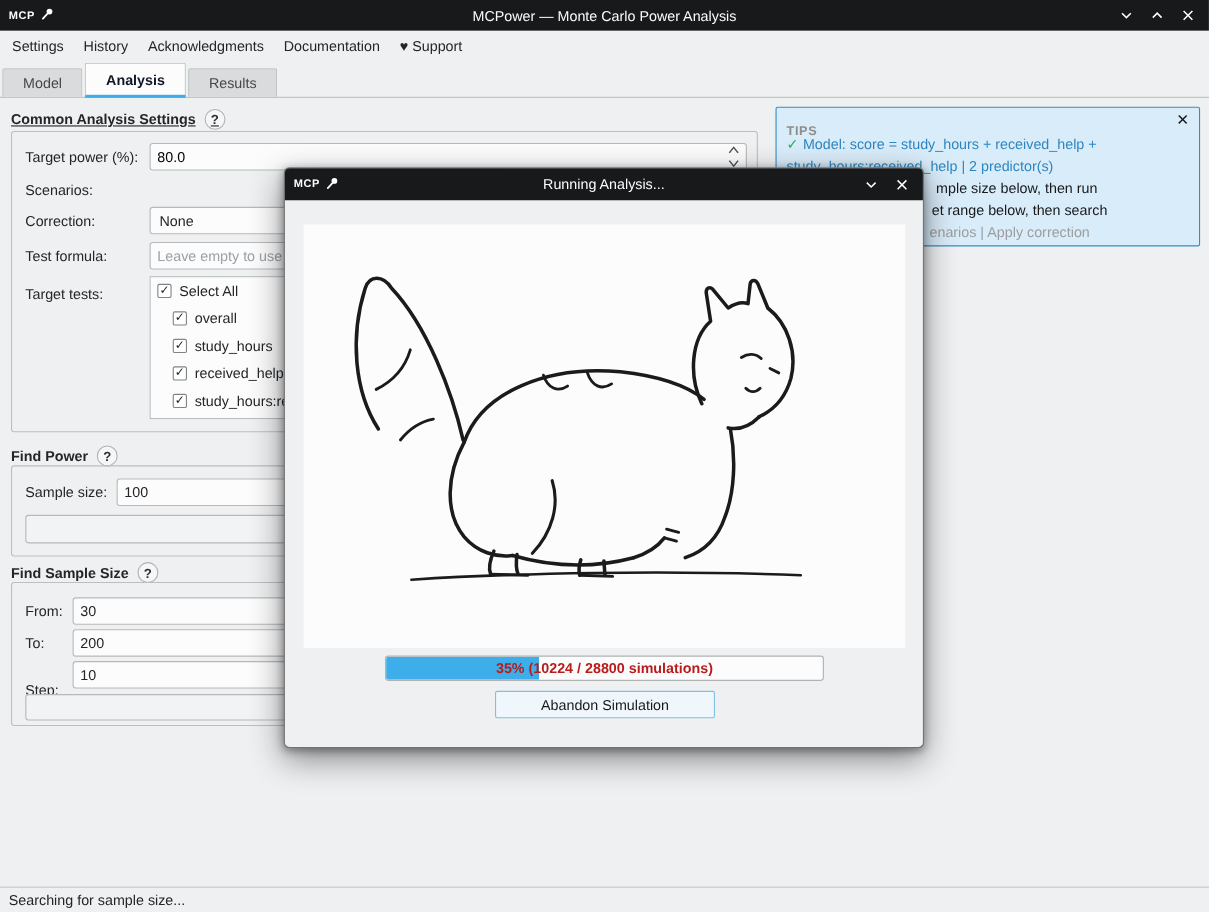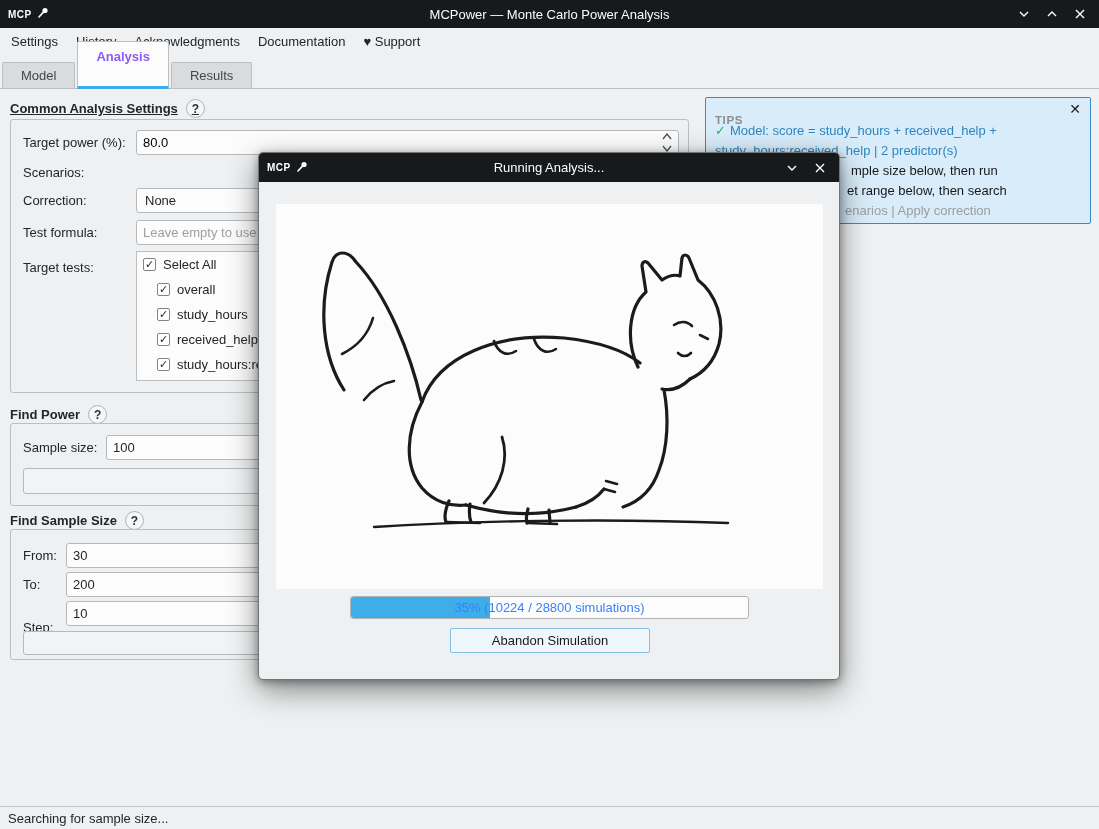--- a/index.html
+++ b/index.html
@@ -15,21 +15,21 @@
   .tb-controls { display:flex; align-items:center; gap:14px; padding-right:12px; width:160px; justify-content:flex-end; }
   .tb-ctl { width:14px; height:14px; display:flex; align-items:center; justify-content:center; cursor:pointer; }
 
   
   .menubar { position:absolute; left:0; top:28px; width:1099px; height:27px; background:#eff0f1; display:flex; align-items:center; padding-left:2px; }
   .menu-item { padding:0 9px; line-height:27px; cursor:default; }
 
   
   .tabbar { position:absolute; left:0; top:55px; width:1099px; height:34px; display:flex; align-items:flex-end; border-bottom:1px solid #bdc0c2; padding-left:2px; }
   .tab { height:26px; line-height:25px; padding:0 18px; background:#dadbdc; border:1px solid #bdc0c2; border-bottom:none; border-radius:2px 2px 0 0; margin-right:2px; color:#43474a; }
-  .tab.active { height:48px; line-height:29px; background:#fcfcfc; font-weight:bold; color:#8b5cf6; border-bottom:3px solid #3daee9; margin-bottom:-1px; }
+  .tab.active { height:32px; line-height:29px; background:#fcfcfc; font-weight:bold; color:#0f172a; border-bottom:3px solid #3daee9; margin-bottom:-1px; }
 
   
   .section-head { position:absolute; display:flex; align-items:center; gap:8px; font-weight:bold; font-size:13px; }
   .help-btn { width:19px; height:19px; border:1px solid #b0b3b5; border-radius:50%; background:#f5f6f7; display:inline-flex; align-items:center; justify-content:center; font-weight:bold; font-size:12px; color:#2c2f31; }
   .groupbox { position:absolute; border:1px solid #bcbfc1; border-radius:3px; }
   .flabel { position:absolute; line-height:25px; }
   .tinput { position:absolute; height:25px; background:#fcfcfc; border:1px solid #b6b9bb; border-radius:3px; padding:0 6px; font-size:13px; font-family:"Liberation Sans",sans-serif; color:#232629; }
   .tinput::placeholder { color:#9aa0a4; }
   .spinwrap { position:absolute; }
   .spinwrap input { width:100%; height:25px; background:#fcfcfc; border:1px solid #b6b9bb; border-radius:3px; padding:0 22px 0 6px; font-size:13px; font-family:"Liberation Sans",sans-serif; }
@@ -54,21 +54,21 @@
   .tip-frag1 { display:block; color:#17191b; padding-left:136px; }
   .tip-frag2 { display:block; color:#17191b; padding-left:132px; }
   .tip-frag3 { display:block; color:#9c9d9e; padding-left:130px; }
 
   
   .dialog { position:absolute; left:258px; top:152px; width:582px; height:528px; background:#eff0f1; border:1px solid #6f7477; border-radius:5px; box-shadow:0 10px 30px rgba(0,0,0,0.45), 0 2px 8px rgba(0,0,0,0.35); z-index:50; }
   .dialog .titlebar { position:absolute; left:0; top:0; width:100%; height:29px; border-radius:4px 4px 0 0; }
   .canvas { position:absolute; left:17px; top:51px; width:547px; height:385px; background:#fcfcfc; }
   .progress { position:absolute; left:91px; top:443px; width:399px; height:23px; background:#fcfcfc; border:1px solid #b0b2b4; border-radius:3px; overflow:hidden; }
   .progress-fill { position:absolute; left:0; top:0; bottom:0; width:35%; background:#3daee9; border-radius:2px 0 0 2px; }
-  .progress-text { position:absolute; left:0; right:0; top:0; bottom:0; display:flex; align-items:center; justify-content:center; font-size:13px; color:#3b82f6; }
+  .progress-text { position:absolute; left:0; right:0; top:0; bottom:0; display:flex; align-items:center; justify-content:center; font-size:13px; color:#b91c1c;font-weight:bold; }
   .abandon { position:absolute; left:191px; top:475px; width:200px; height:25px; background:#f0f7fc; border:1px solid #7fc0e4; border-radius:2px; font-size:13px; font-family:"Liberation Sans",sans-serif; color:#17191b; cursor:pointer; }
 
   
   .statusbar { position:absolute; left:0; top:806px; width:1099px; height:23px; background:#eff0f1; border-top:1px solid #c3c5c7; display:flex; align-items:center; padding-left:8px; }
 </style>
 </head>
 <body>
 
 <div class="app">
 

